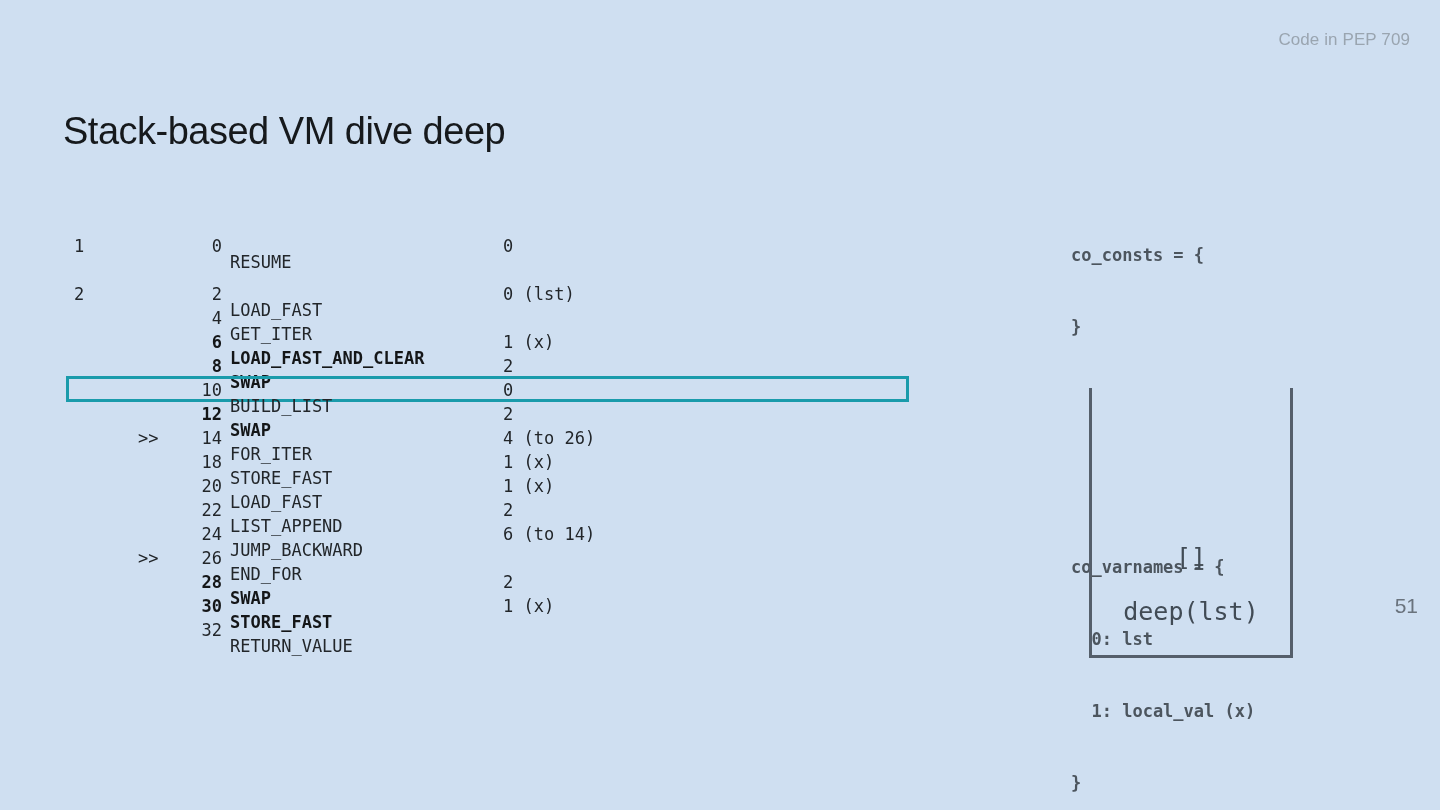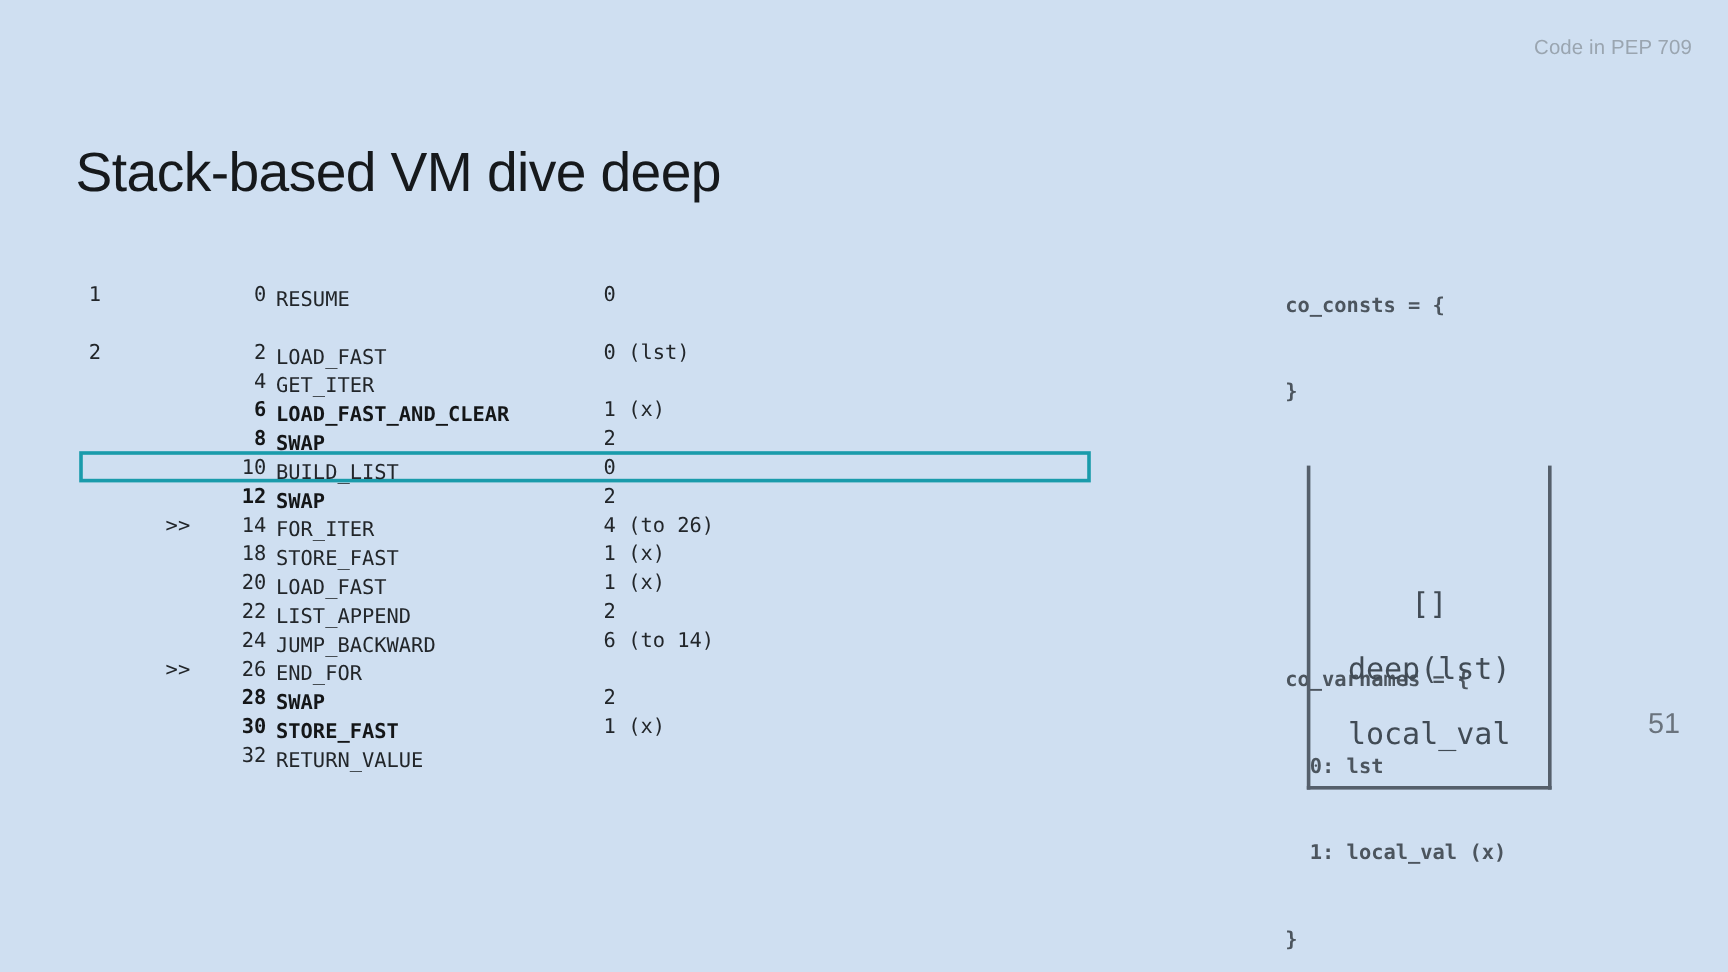--- a/index.html
+++ b/index.html
@@ -34,34 +34,34 @@
     letter-spacing: 0.1px;
     white-space: nowrap;
   }
 
   
   .slide-title {
     position: absolute;
     left: 63px;
     top: 85px;
     font-family: "Liberation Sans", sans-serif;
-    font-size: 46px;
+    font-size: 38px;
     font-weight: 400;
     color: #16191c;
     letter-spacing: -0.5px;
     white-space: nowrap;
   }
 
   
   .page-number {
     position: absolute;
-    right: 40px;
+    right: 22px;
     bottom: 26px;
     font-family: "Liberation Sans", sans-serif;
-    font-size: 24px;
+    font-size: 21px;
     color: #6a737d;
   }
 
   
   .code-block {
     position: absolute;
     left: 70px;
     top: 186px;
     width: 860px;
     font-family: "DejaVu Sans Mono", "Liberation Mono", monospace;
@@ -104,21 +104,21 @@
   .col-offset {
     position: absolute;
     left: 104px;
     top: 0;
     width: 48px;
     text-align: right;
   }
   .col-opname {
     position: absolute;
     left: 160px;
-    top: 4px;
+    top: 16px;
     white-space: pre;
   }
   .col-arg {
     position: absolute;
     left: 433px;
     top: 0;
     white-space: pre;
   }
 
   .bold { font-weight: bold; color: #141618; }
@@ -201,18 +201,17 @@
       <div class="row">co_varnames = {</div>
       <div class="row">  0: lst</div>
       <div class="row">  1: local_val (x)</div>
       <div class="row">}</div>
     </div>
   </div>
 
   <div class="stack-box">
     <div class="stack-item">[]</div>
     <div class="stack-item">deep(lst)</div>
-    <div class="stack-item">local_val</div>
   </div>
 
   <div class="page-number">51</div>
 
 </div>
 
 </body></html>

